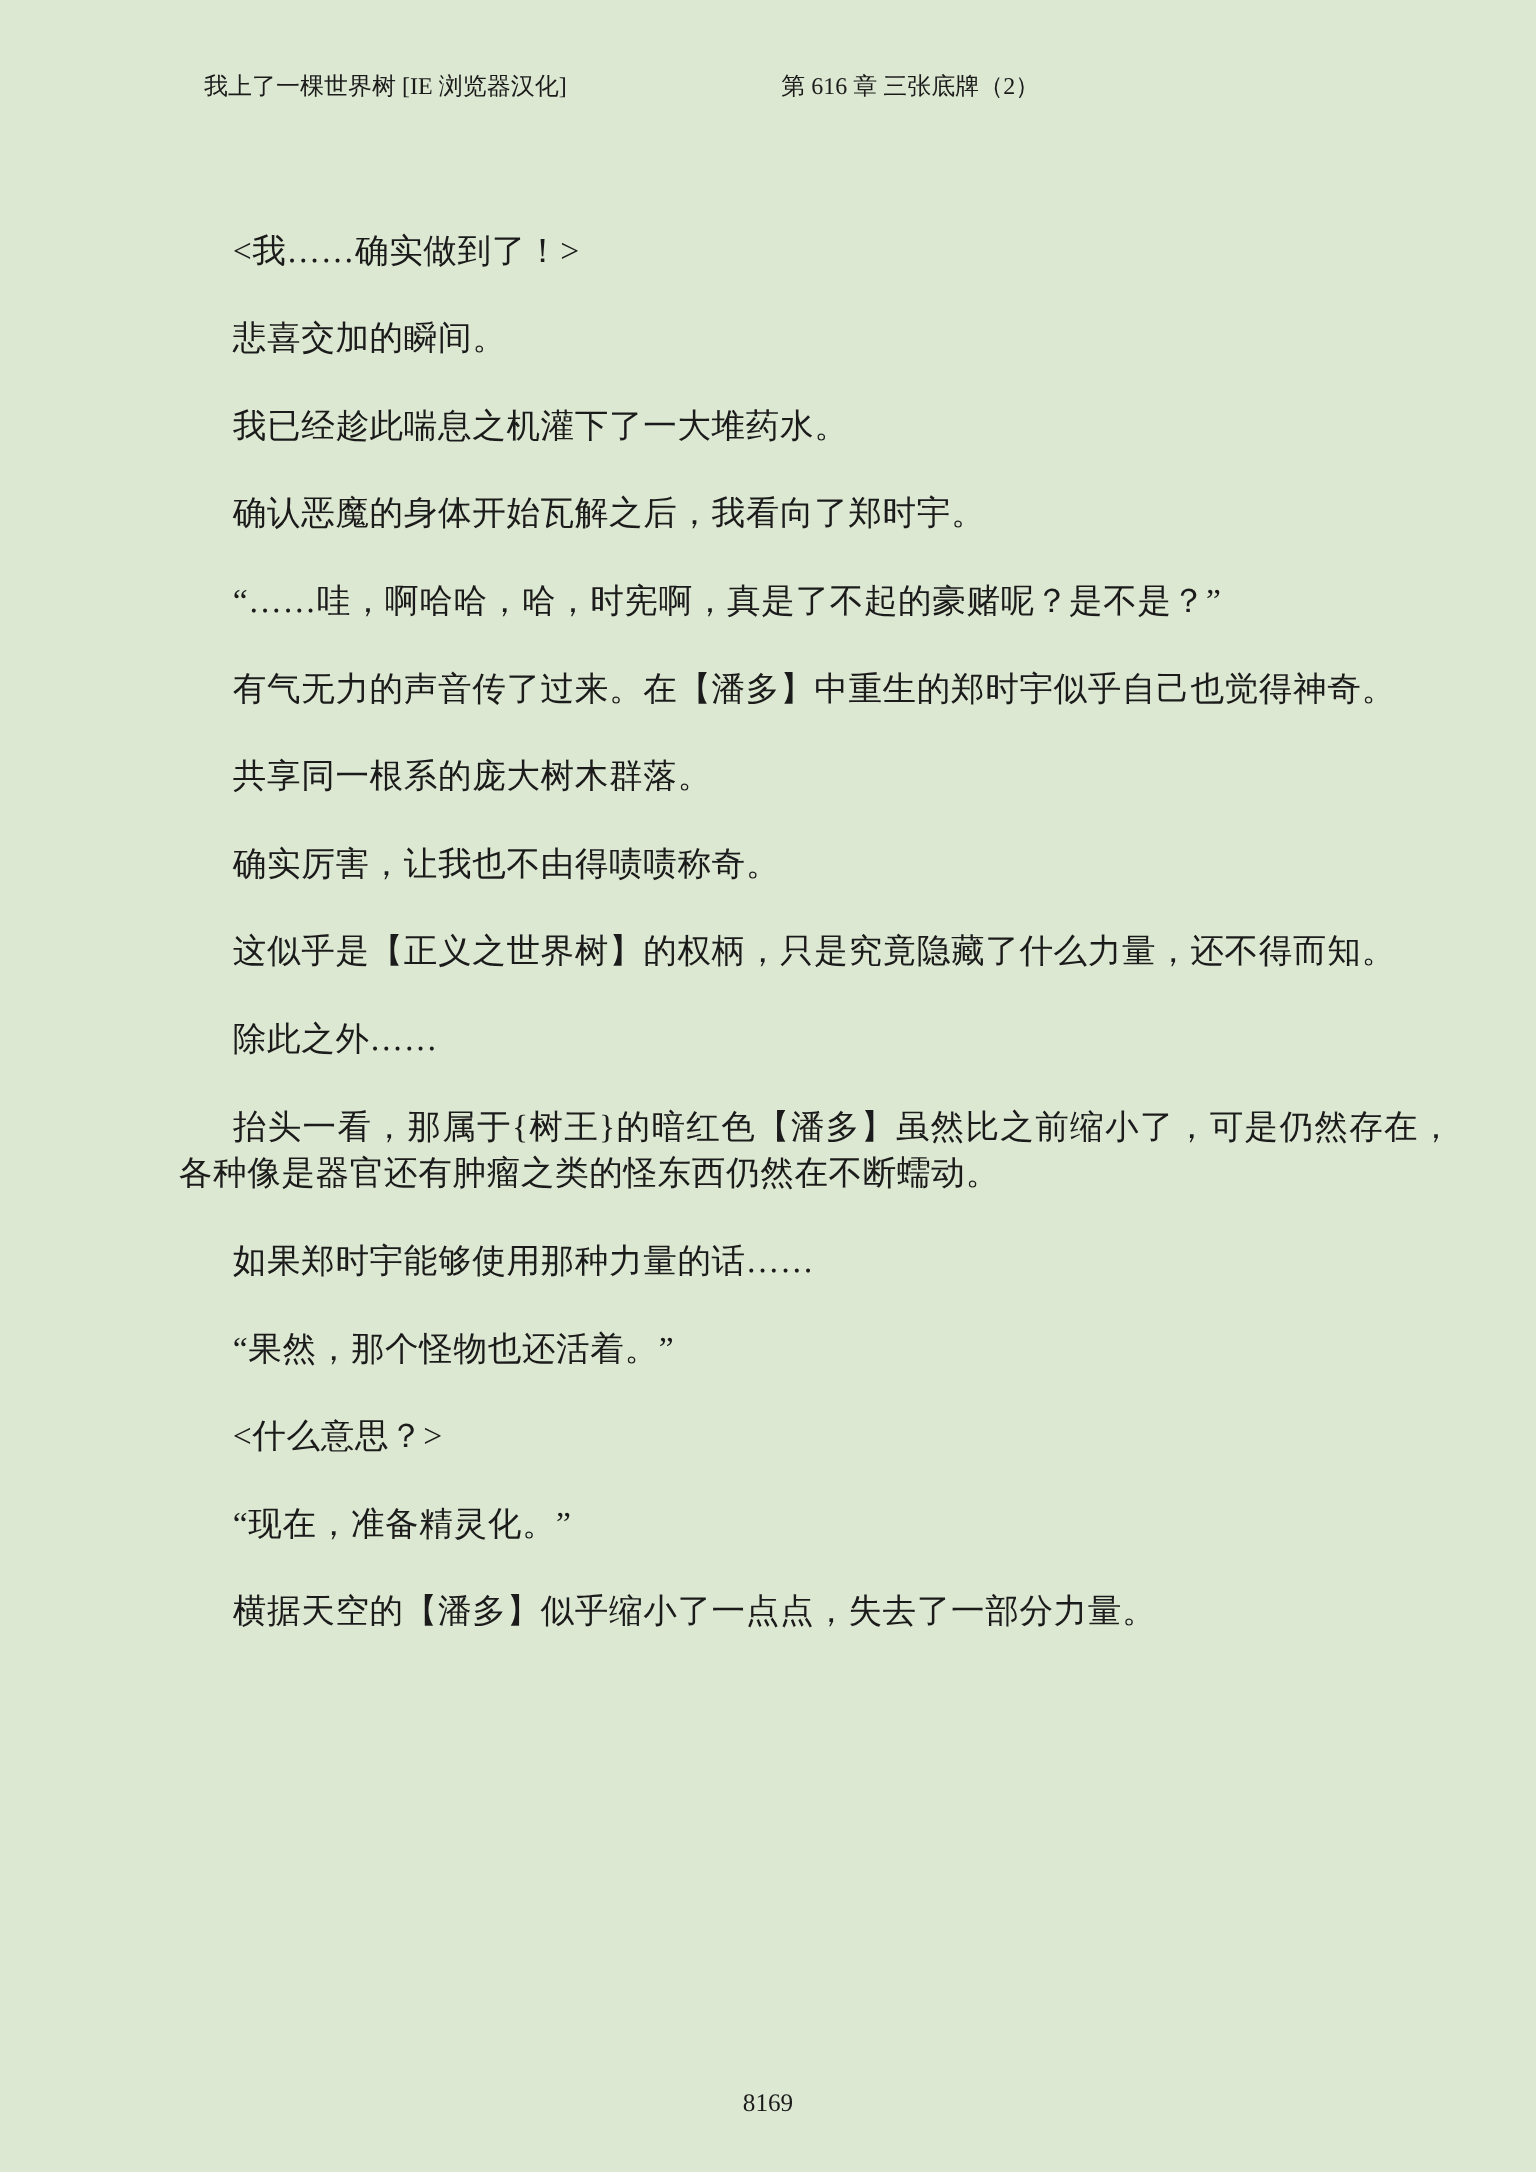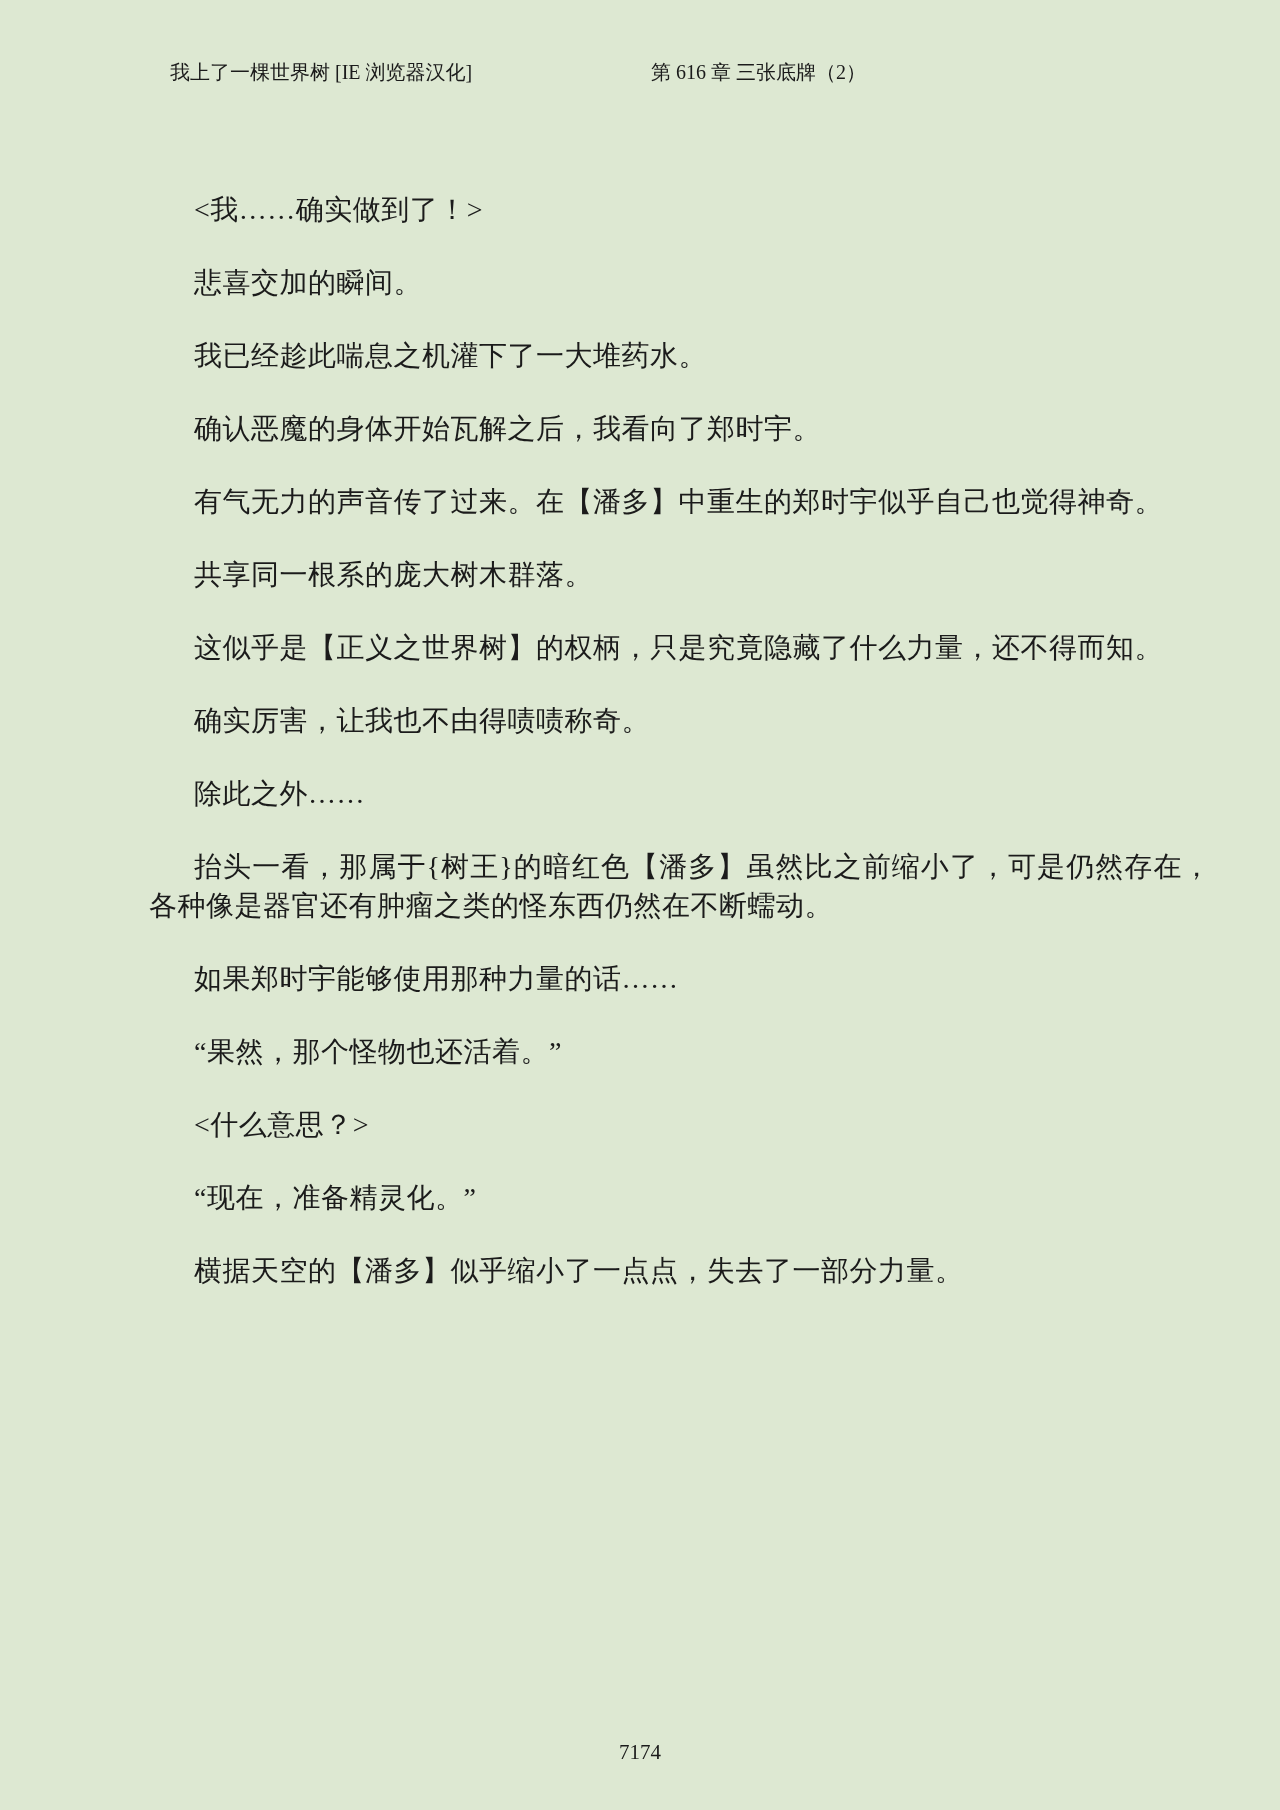--- a/index.html
+++ b/index.html
@@ -67,30 +67,31 @@
   <div class="page-header">
     <span class="book-title">我上了一棵世界树 [IE 浏览器汉化]</span>
     <span class="chapter-title">第 616 章 三张底牌（2）</span>
   </div>
 
   <div class="page-body">
     <p>&lt;我……确实做到了！&gt;</p>
     <p>悲喜交加的瞬间。</p>
     <p>我已经趁此喘息之机灌下了一大堆药水。</p>
     <p>确认恶魔的身体开始瓦解之后，我看向了郑时宇。</p>
+    <p>“……哇，啊哈哈，哈，时宪啊，真是了不起的豪赌呢？是不是？”</p>
     <p>有气无力的声音传了过来。在【潘多】中重生的郑时宇似乎自己也觉得神奇。</p>
     <p>共享同一根系的庞大树木群落。</p>
+    <p>确实厉害，让我也不由得啧啧称奇。</p>
     <p>这似乎是【正义之世界树】的权柄，只是究竟隐藏了什么力量，还不得而知。</p>
-    <p>确实厉害，让我也不由得啧啧称奇。</p>
     <p>除此之外……</p>
     <p>抬头一看，那属于{树王}的暗红色【潘多】虽然比之前缩小了，可是仍然存在，各种像是器官还有肿瘤之类的怪东西仍然在不断蠕动。</p>
     <p>如果郑时宇能够使用那种力量的话……</p>
     <p>“果然，那个怪物也还活着。”</p>
     <p>&lt;什么意思？&gt;</p>
     <p>“现在，准备精灵化。”</p>
     <p>横据天空的【潘多】似乎缩小了一点点，失去了一部分力量。</p>
   </div>
 
   <div class="page-footer">
-    <span>7174</span>
+    <span>8169</span>
   </div>
 
 </div>
 
 </body></html>

